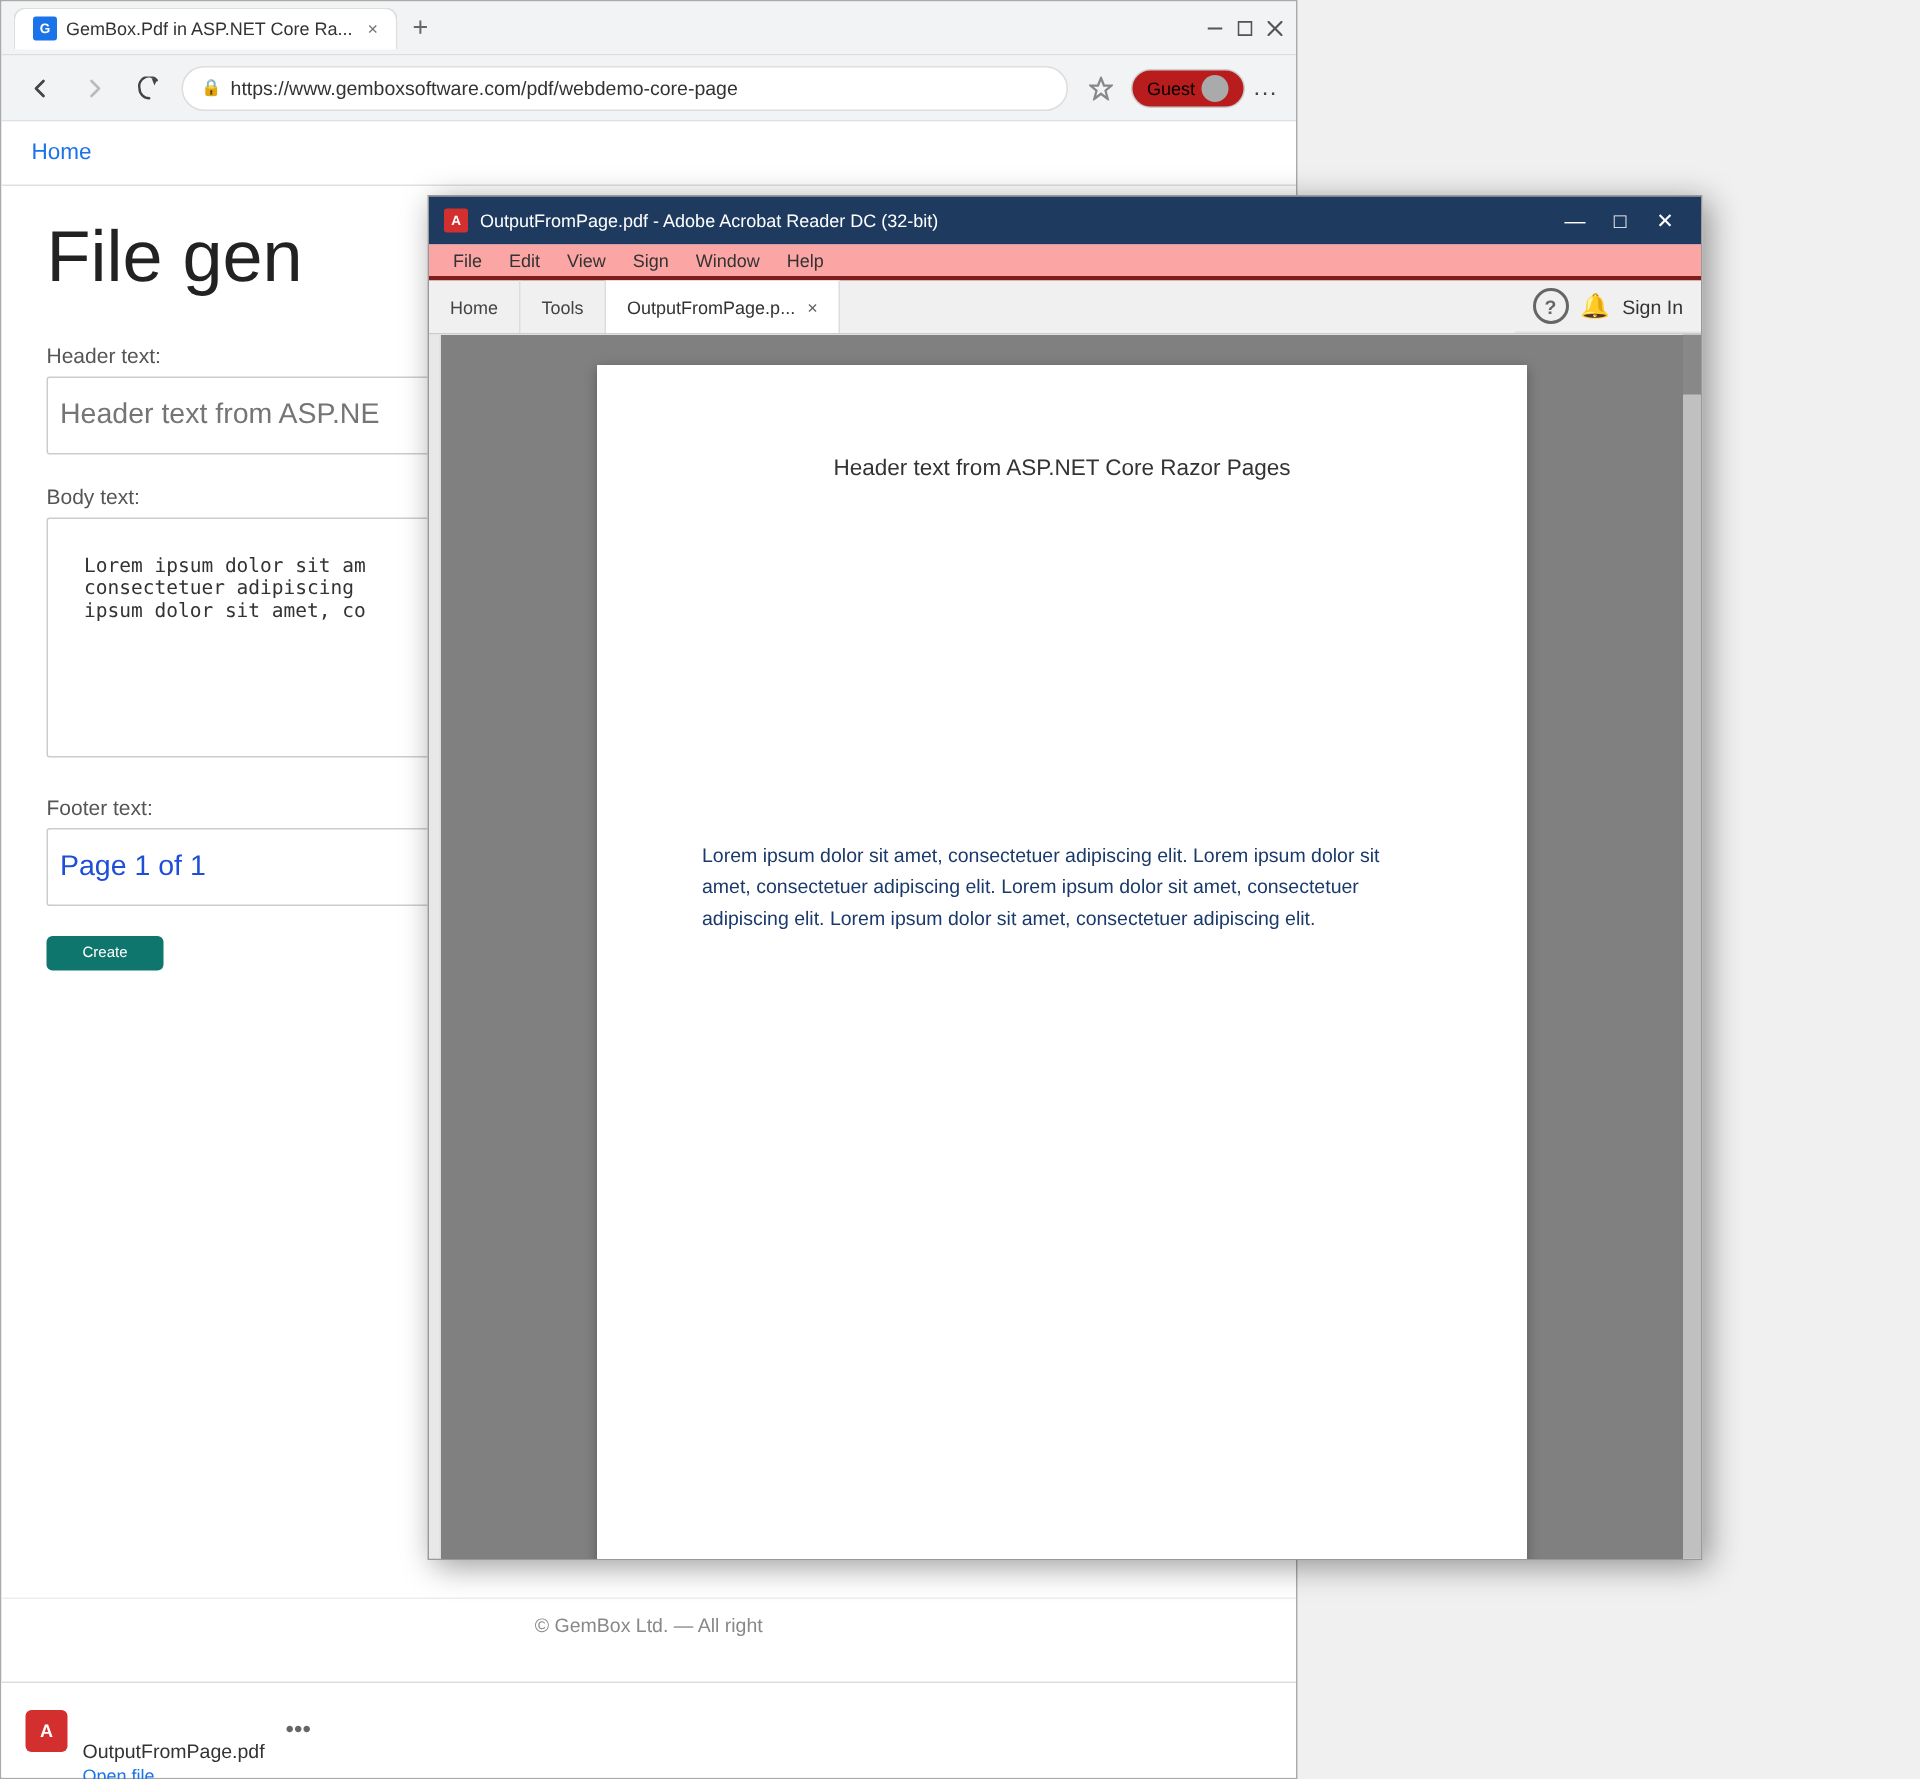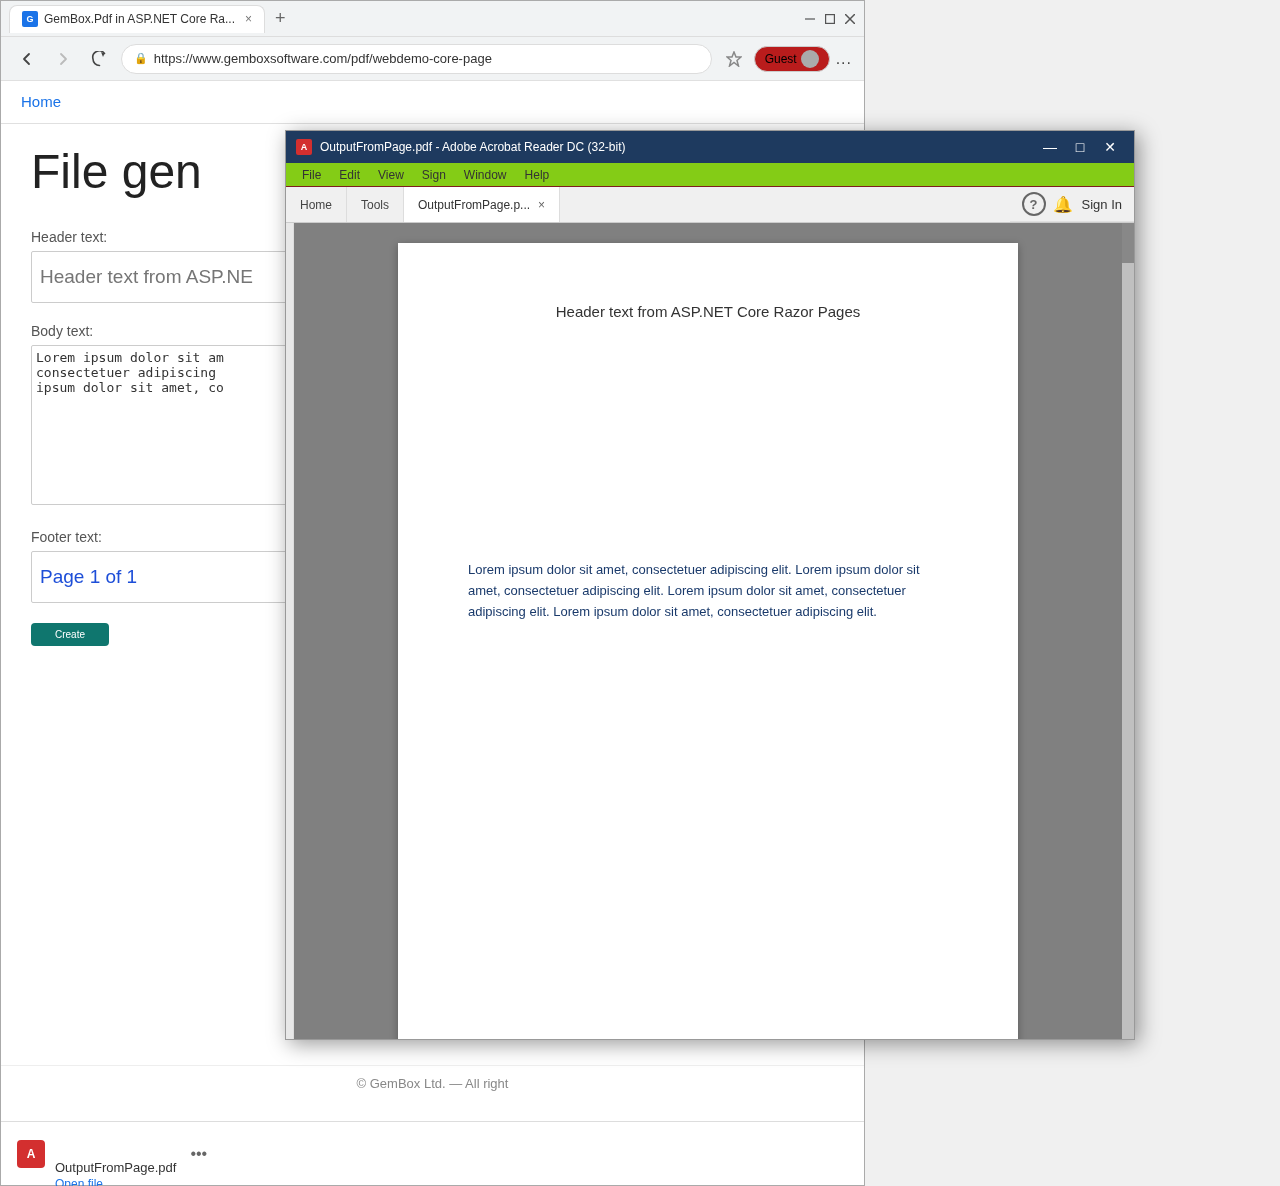--- a/index.html
+++ b/index.html
@@ -173,21 +173,21 @@
       border-radius: 2px;
       padding: 0 8px;
       font-size: 19px;
       color: #1d4ed8;
     }
     .form-textarea {
       width: 270px;
       height: 160px;
       border: 1px solid #ccc;
       border-radius: 2px;
-      padding: 4px;
+      padding: 24px;
       font-size: 13px;
       color: #333;
       resize: none;
     }
     .create-btn {
       background: #0f766e;
       color: white;
       border: none;
       border-radius: 4px;
       padding: 6px 24px;
@@ -286,26 +286,26 @@
       display: flex; gap: 2px;
     }
     .acrobat-win-ctrl {
       width: 28px; height: 28px;
       display: flex; align-items: center; justify-content: center;
       cursor: pointer; color: white; font-size: 14px;
     }
 
     .acrobat-menubar {
       height: 24px;
-      background: #84cc16;
+      background: #fca5a5;
       display: flex;
       align-items: center;
       padding: 0 8px;
       gap: 2px;
-      border-bottom: 1px solid #7f1d1d;
+      border-bottom: 3px solid #7f1d1d;
     }
     .acrobat-menu-item {
       padding: 2px 8px;
       font-size: 12px;
       color: #333;
       cursor: pointer;
     }
 
     .acrobat-tabbar {
       height: 36px;

